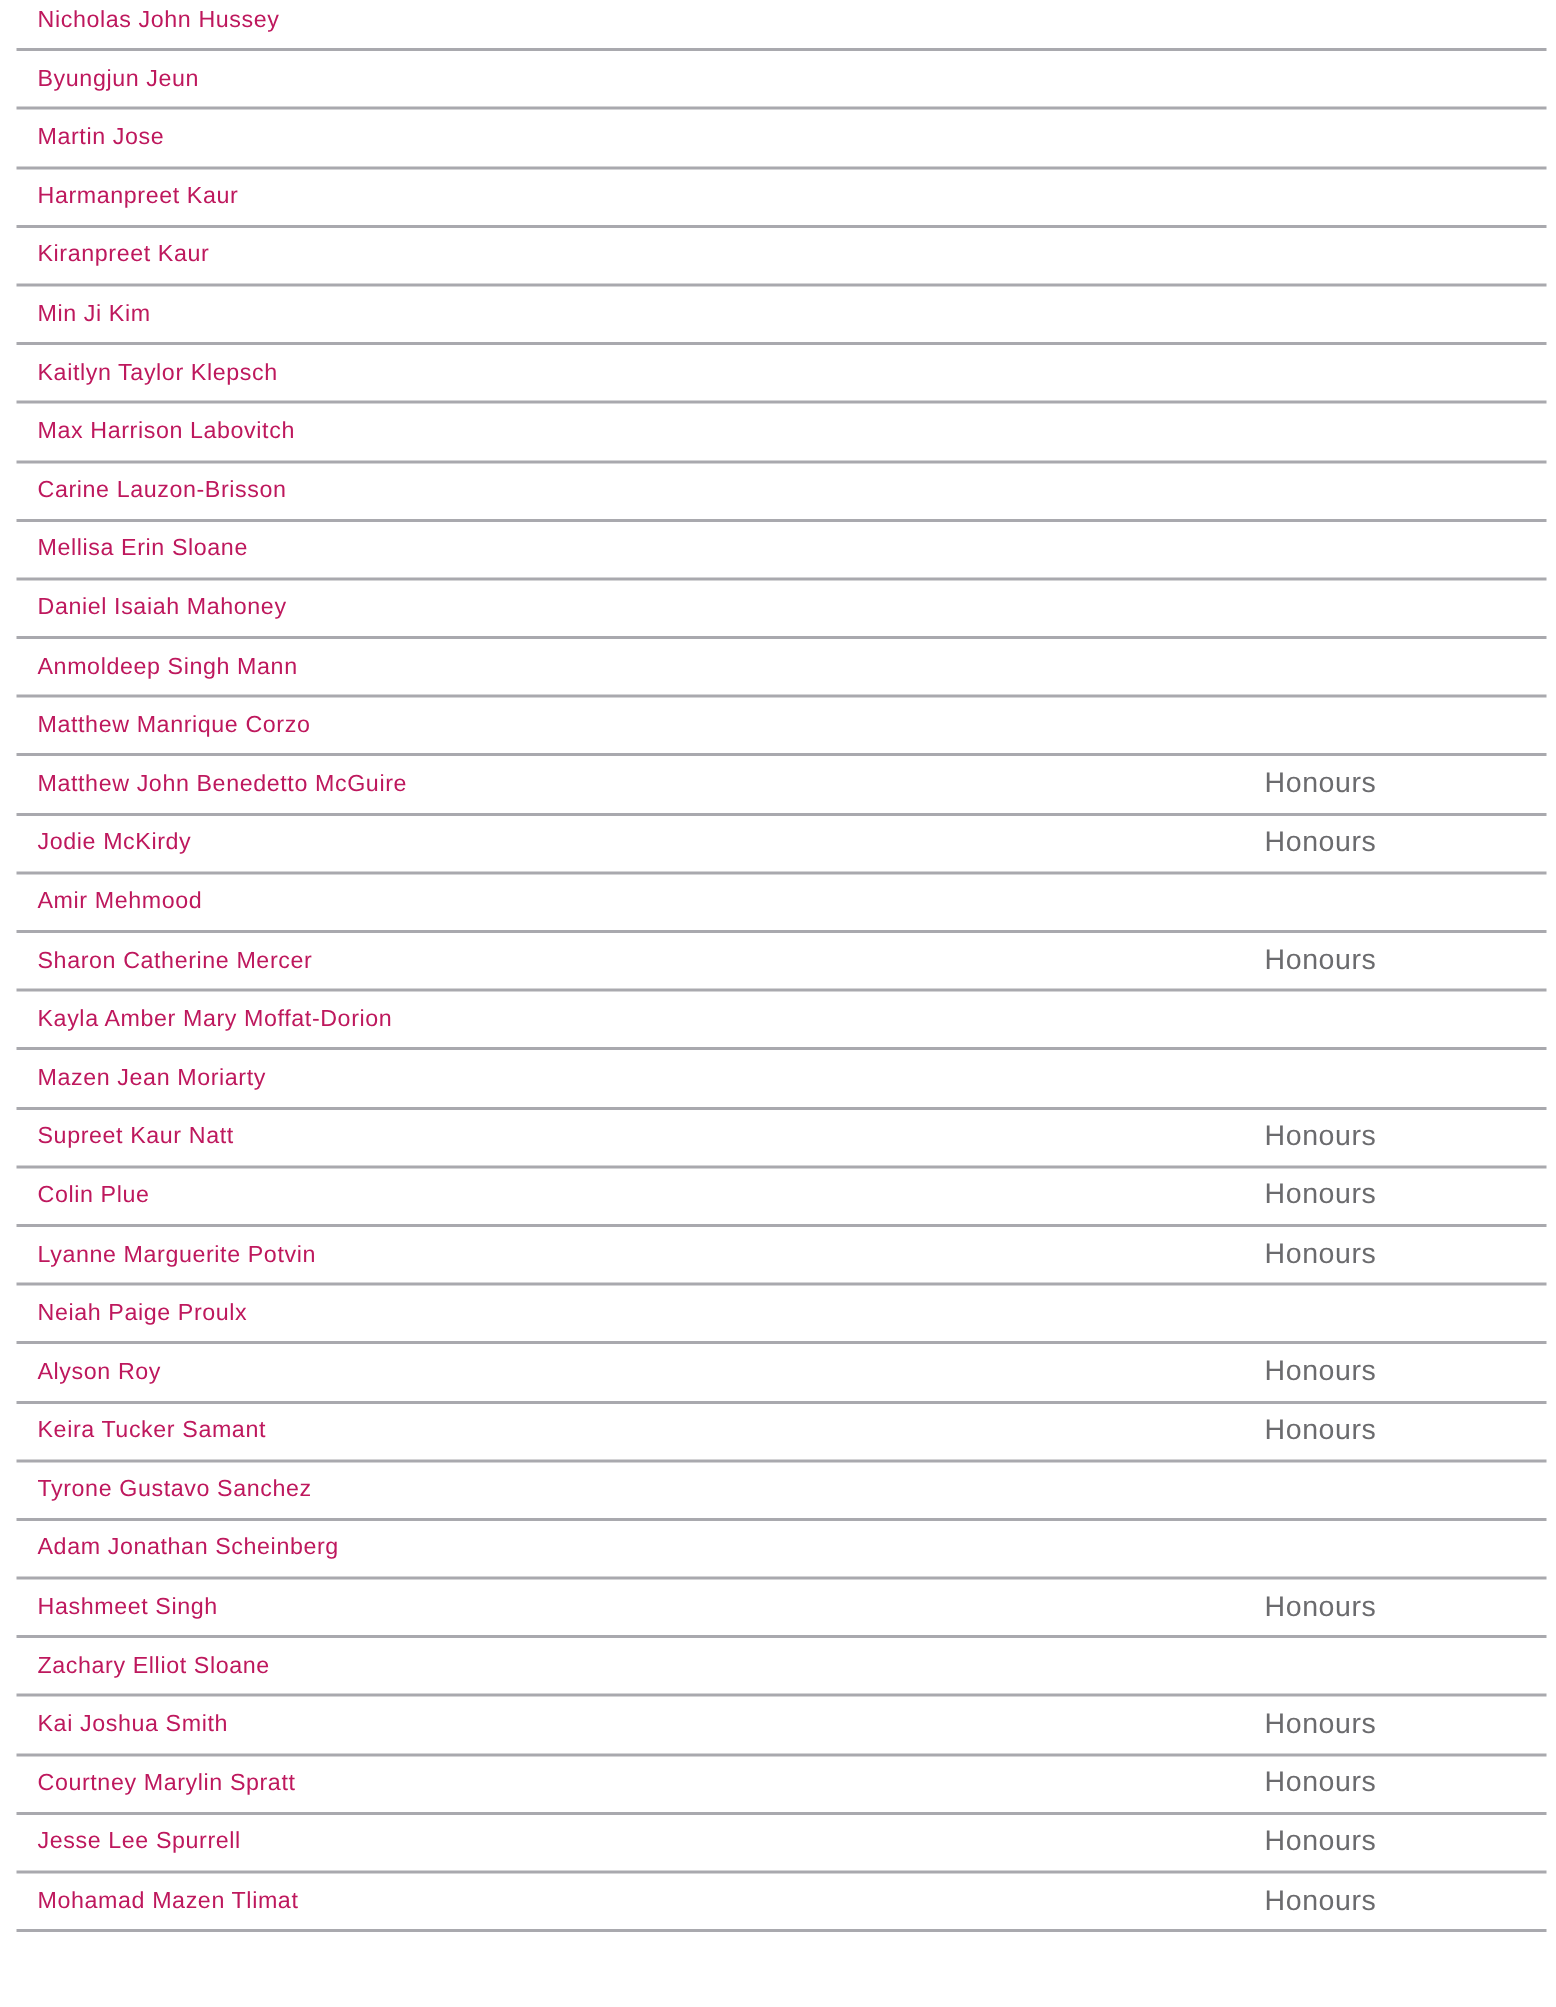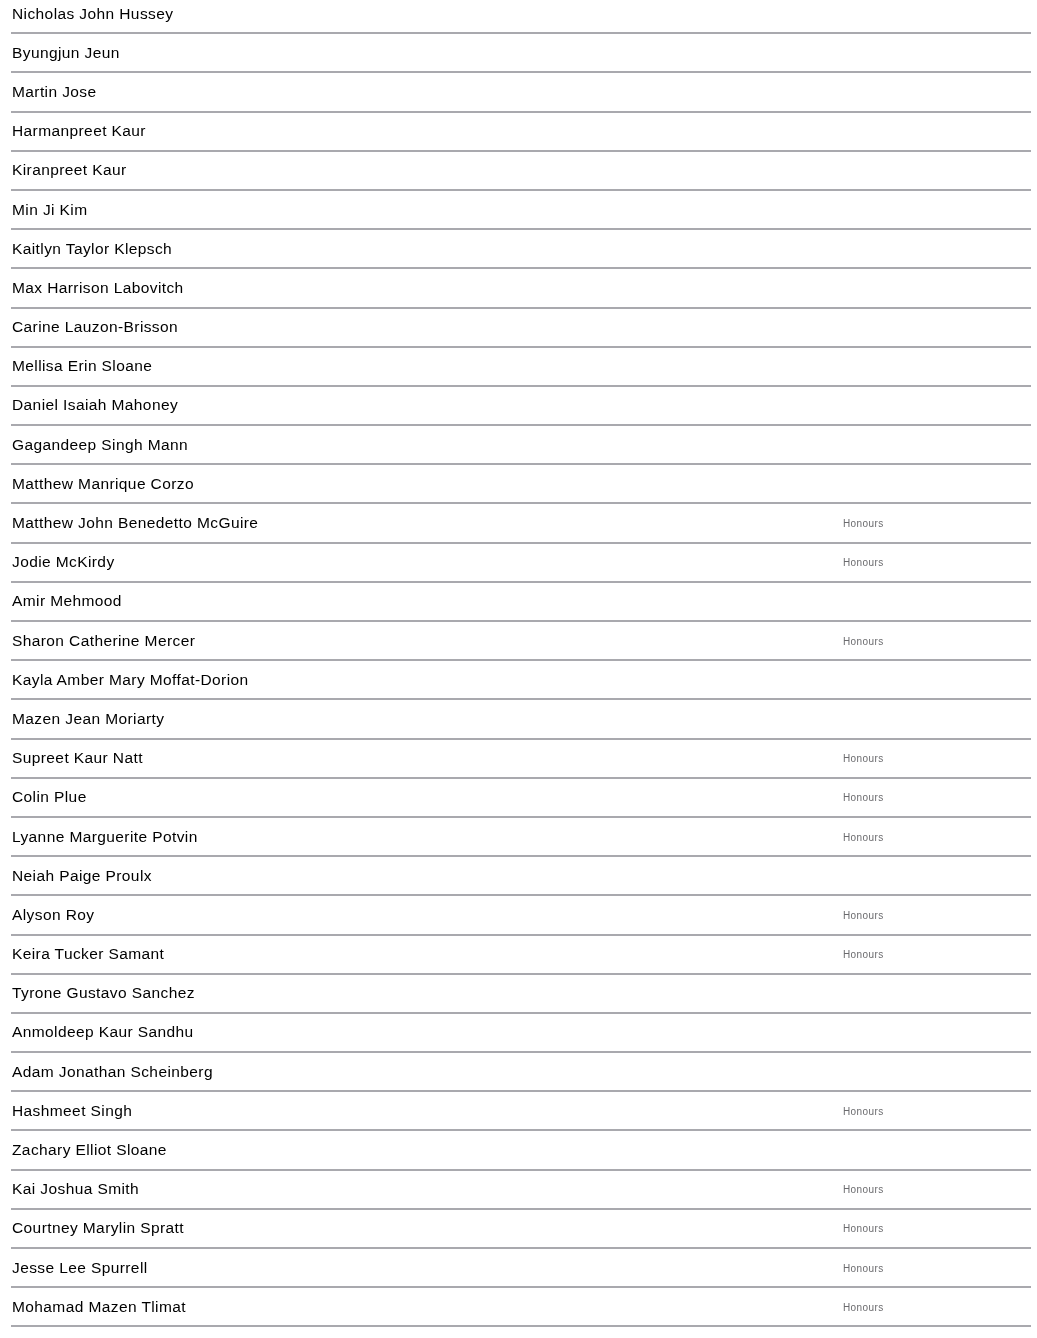--- a/index.html
+++ b/index.html
@@ -22,32 +22,32 @@
   }
   .row {
     position: relative;
     box-sizing: border-box;
     height: 39.2px;
     border-bottom: 2px solid #a9a9ae;
     display: flex;
     align-items: center;
   }
   .name {
-    margin-left: 1px;
+    margin-left: 14px;
     font-size: 15.5px;
     letter-spacing: 0.4px;
-    color: #000000;
+    color: #be185d;
     white-space: nowrap;
   }
   .honours {
     position: absolute;
     left: 832px;
     top: 50%;
     transform: translateY(-50%);
-    font-size: 10px;
+    font-size: 19px;
     letter-spacing: 0.4px;
     color: #6b6b6e;
     white-space: nowrap;
   }
 </style>
 </head>
 <body>
 
 <div class="list">
   <div class="row">
@@ -99,21 +99,21 @@
     <span class="name">Mellisa Erin Sloane</span>
 
   </div>
 
   <div class="row">
     <span class="name">Daniel Isaiah Mahoney</span>
 
   </div>
 
   <div class="row">
-    <span class="name">Gagandeep Singh Mann</span>
+    <span class="name">Anmoldeep Singh Mann</span>
 
   </div>
 
   <div class="row">
     <span class="name">Matthew Manrique Corzo</span>
 
   </div>
 
   <div class="row">
     <span class="name">Matthew John Benedetto McGuire</span>
@@ -173,24 +173,20 @@
   <div class="row">
     <span class="name">Keira Tucker Samant</span>
     <span class="honours">Honours</span>
   </div>
 
   <div class="row">
     <span class="name">Tyrone Gustavo Sanchez</span>
 
   </div>
 
-  <div class="row">
-    <span class="name">Anmoldeep Kaur Sandhu</span>
-
-  </div>
 
   <div class="row">
     <span class="name">Adam Jonathan Scheinberg</span>
 
   </div>
 
   <div class="row">
     <span class="name">Hashmeet Singh</span>
     <span class="honours">Honours</span>
   </div>

